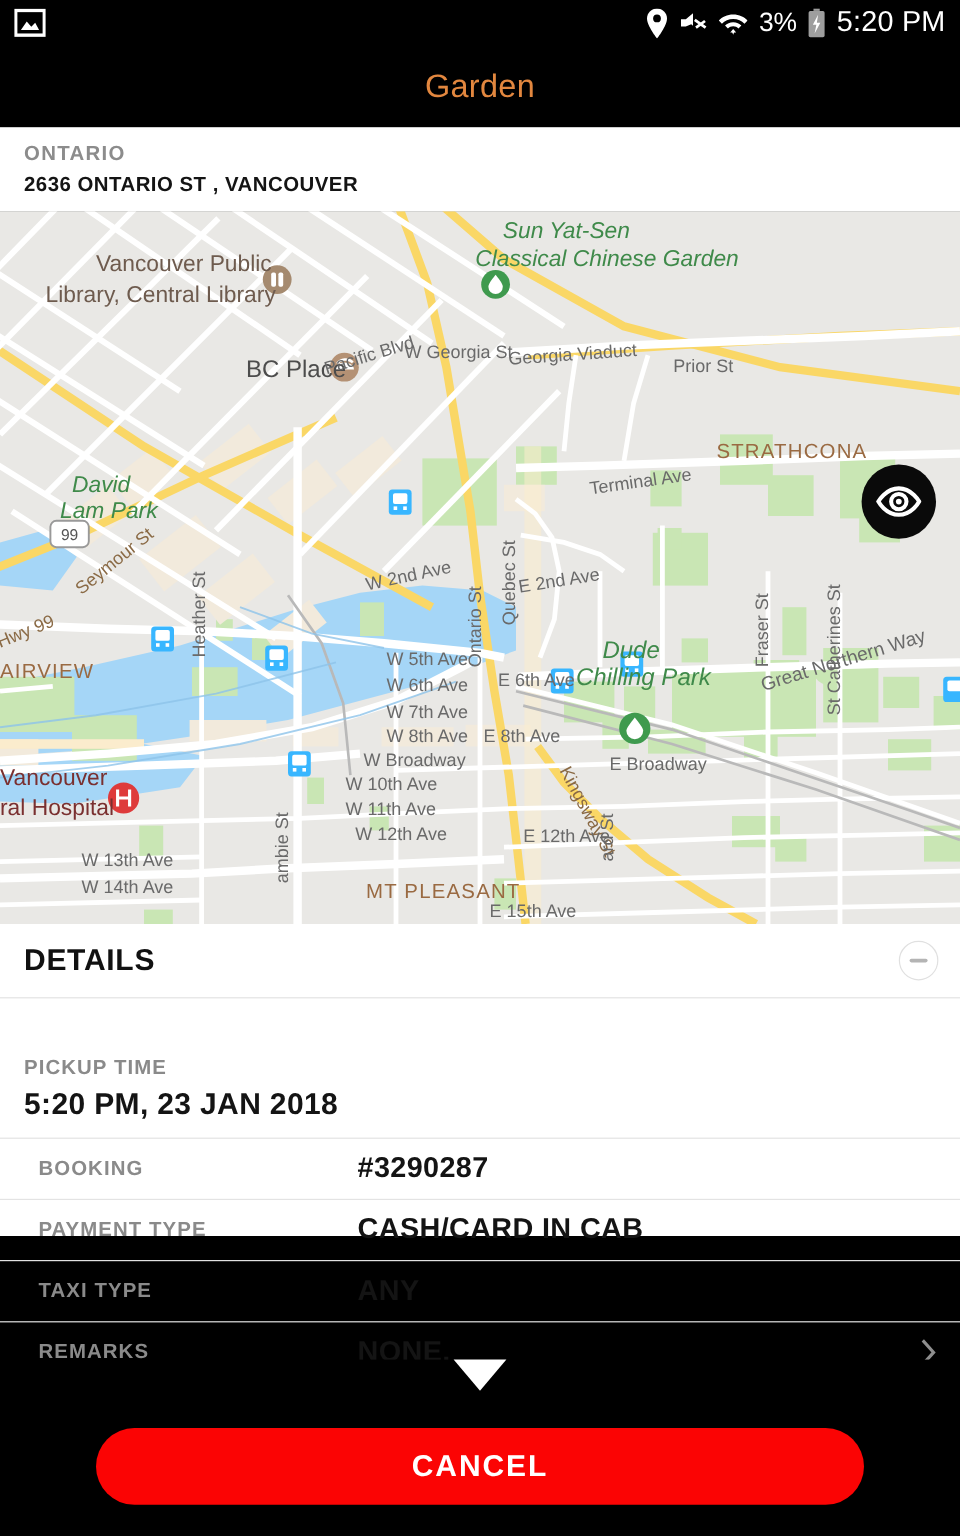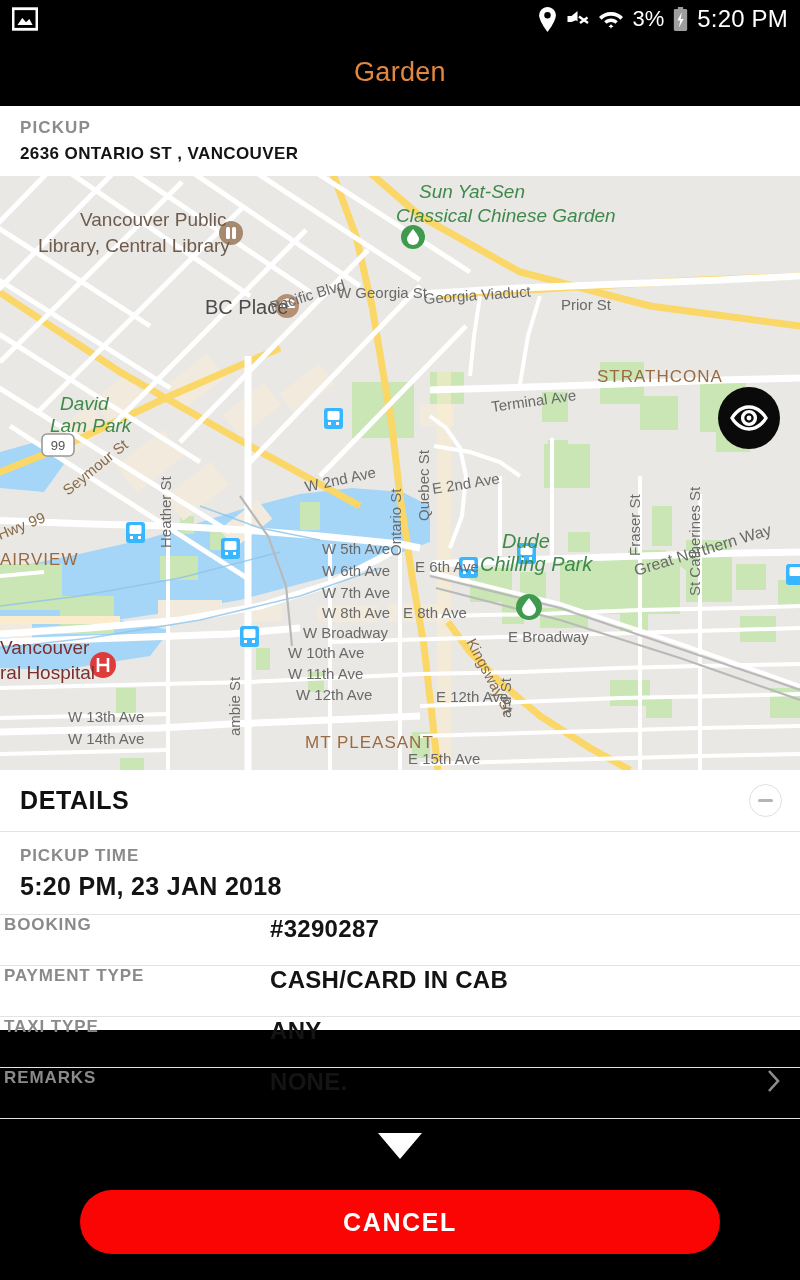--- a/index.html
+++ b/index.html
@@ -62,26 +62,26 @@
     padding:0 18px 0 20px; border-bottom:1px solid #e3e3e3;
   }
   .details-head .h { font-size:25px; font-weight:700; color:#111; letter-spacing:.6px; }
   .collapse-btn {
     width:33px; height:33px; border-radius:50%; border:1px solid #e0e0e0;
     display:flex; align-items:center; justify-content:center; background:#fff;
   }
   .collapse-btn .minus { width:15px; height:3px; background:#b4b4b4; border-radius:2px; }
 
   .ptime { padding:14px 0 13px 20px; border-bottom:1px solid #e3e3e3; }
-  .ptime .lbl { color:#8a8a8a; font-size:17px; letter-spacing:.9px; font-weight:600; }
+  .ptime .lbl { color:#8a8a8a; font-size:17px; letter-spacing:.9px; font-weight:600;margin-top:34px; }
   .ptime .val { color:#141414; font-size:25px; font-weight:700; letter-spacing:.3px; margin-top:6px; }
 
   .row {
-    height:51px; display:flex; 
-    border-bottom:1px solid #e3e3e3; padding:0 18px 0 4px;
+    height:51px; display:flex; align-items:center;
+    border-bottom:1px solid #e3e3e3; padding:0 18px 0 32px;
   }
   .row .k { width:266px; color:#8a8a8a; font-size:17px; letter-spacing:.9px; font-weight:600; flex:none; }
   .row .v { flex:1; color:#141414; font-size:24px; font-weight:700; letter-spacing:.3px; }
   .chev { width:22px; display:flex; justify-content:flex-end; }
 
   
   .footer {
     position:absolute; top:1133px; left:0; width:800px; height:113px; background:#000;
   }
   .notch {
@@ -145,21 +145,21 @@
       </span>
       <span class="sb-time">5:20 PM</span>
     </div>
   </div>
 
   <div class="titlebar">
     <span class="title">Garden</span>
   </div>
 
   <div class="pickup">
-    <div class="lbl">PICKUP</div>
+    <div class="lbl">ONTARIO</div>
     <div class="addr">2636 ONTARIO ST , VANCOUVER</div>
   </div>
 
   <div class="map">
     <svg width="800" height="594" viewBox="0 0 800 594">
       <rect x="0" y="0" width="800" height="594" fill="#e9e8e5"></rect>
 
       <path d="M0 232 L28 214 L60 238 L40 268 L0 262 Z" fill="#e9e8e5"></path>
       <path d="M252 266 C300 250 352 248 400 262 L434 290 L430 320 L330 330 L240 314 Z" fill="#aadaff" opacity="0"></path>
       <path d="M0 394 L70 380 L150 362 L246 332 L300 318 L352 312 L402 316 L430 330 L430 366

